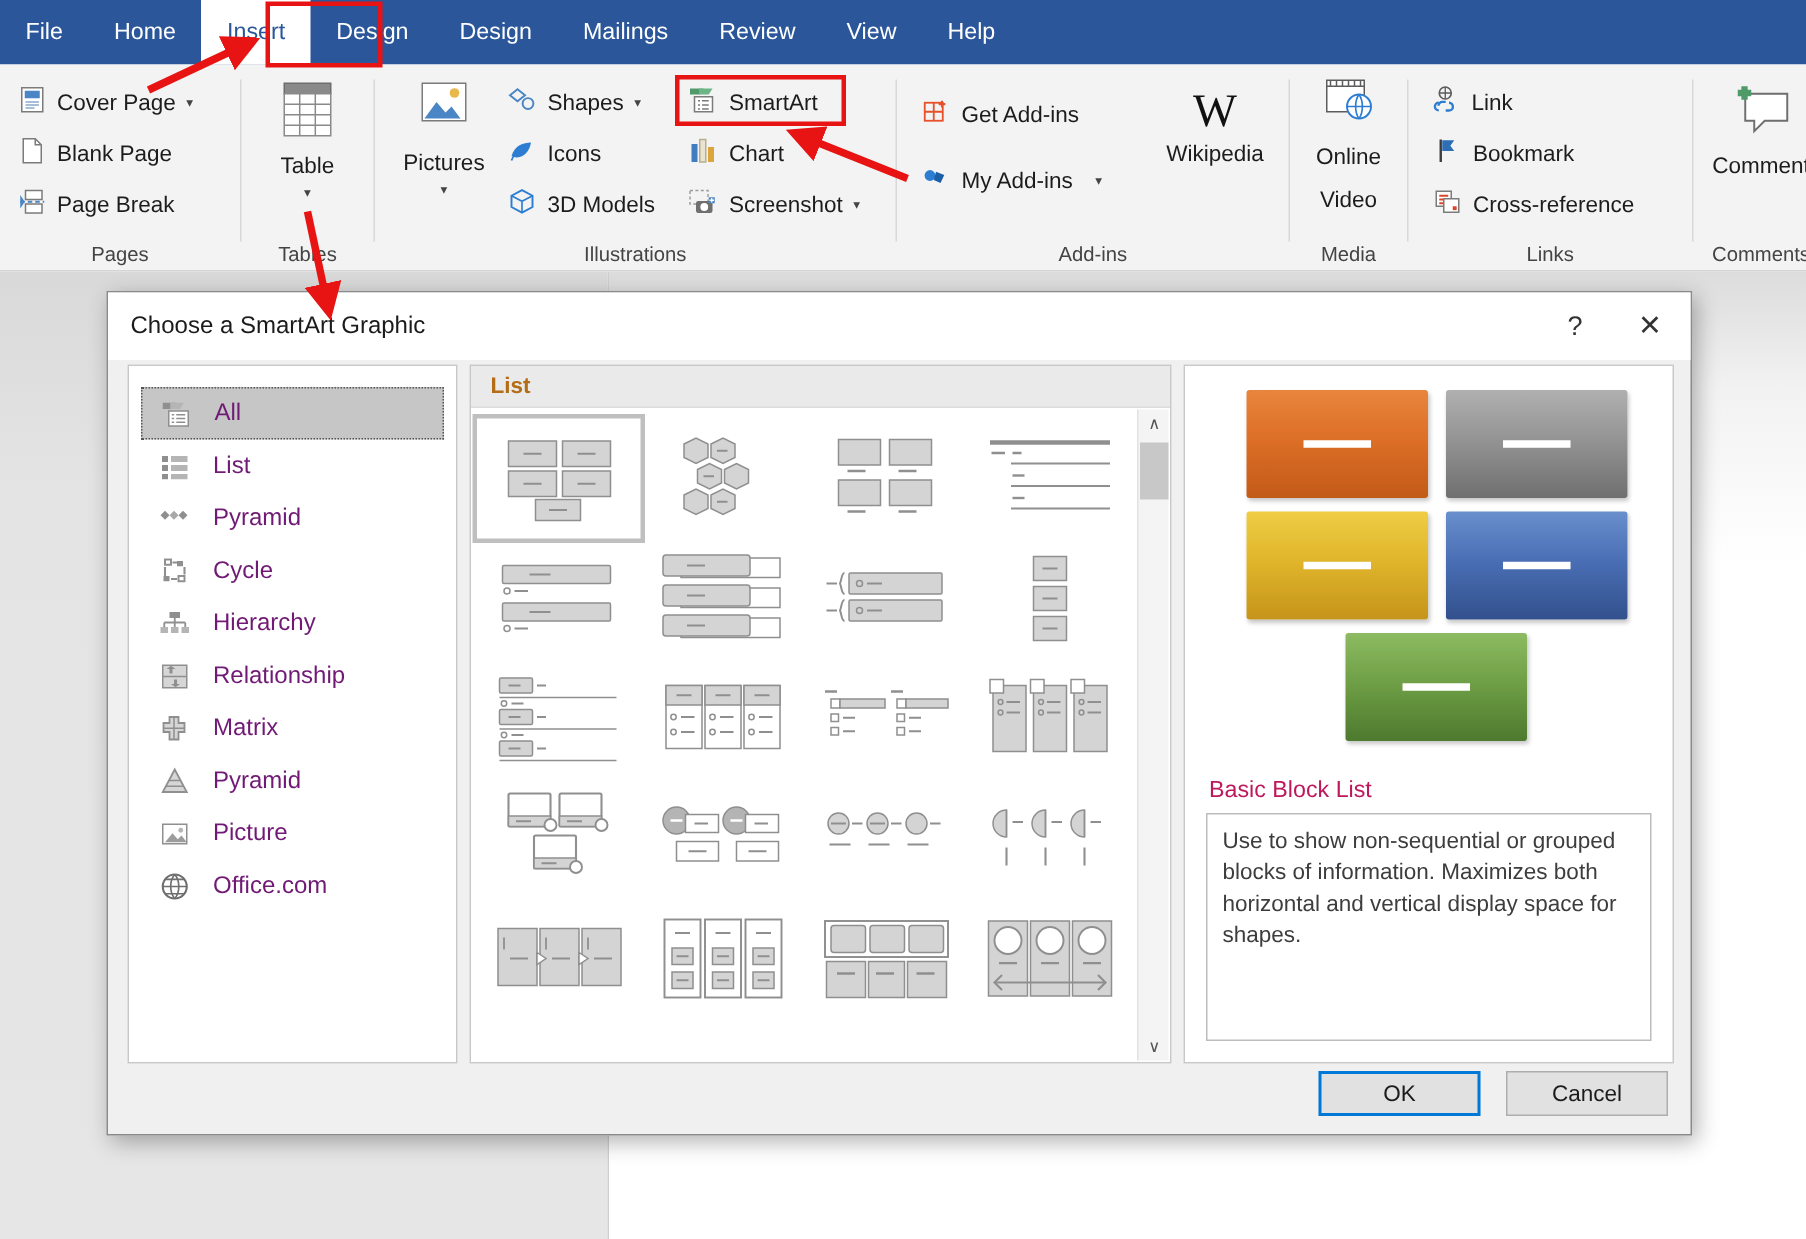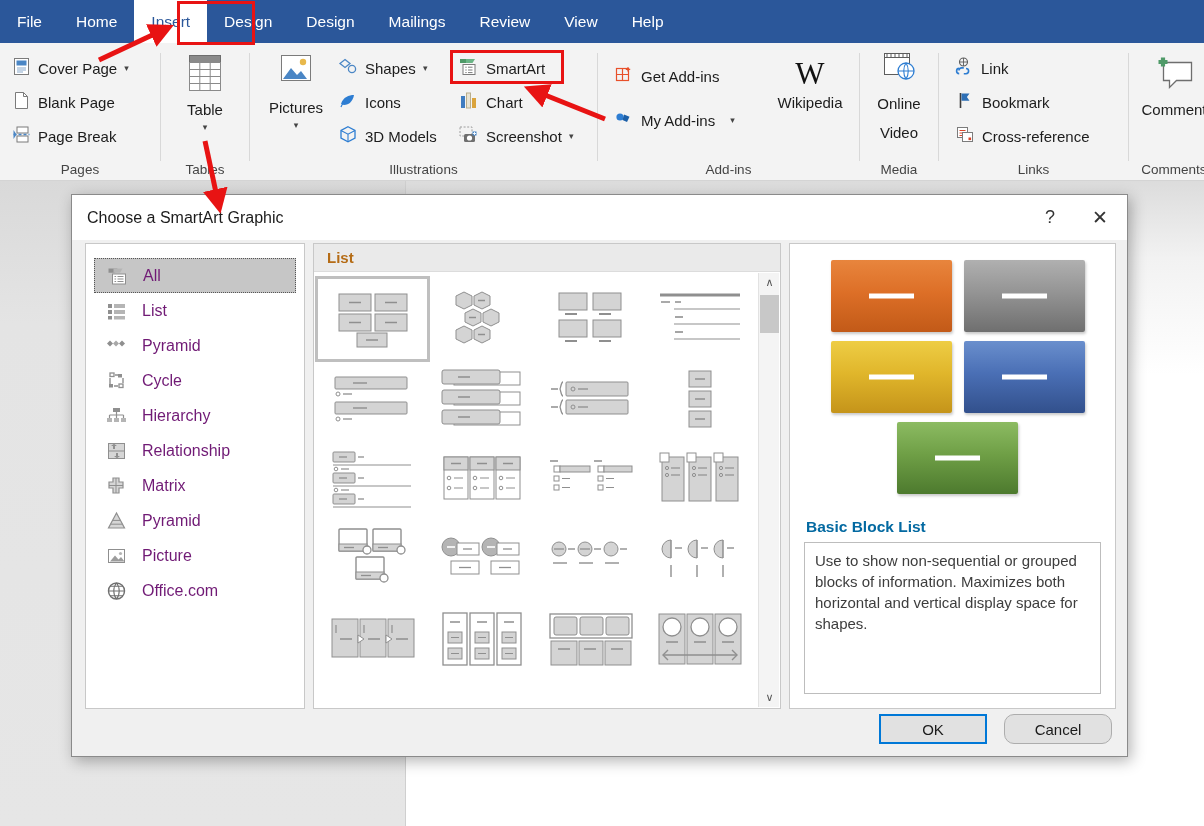--- a/index.html
+++ b/index.html
@@ -158,40 +158,40 @@
   .blk {
     position: absolute; border-radius: 2px;
     box-shadow: 1px 2px 3px rgba(0,0,0,0.22);
   }
   .blk .dash {
     position: absolute; left: 50%; top: 50%;
     transform: translate(-50%,-50%);
     width: 38%; height: 5px; background: #fff;
   }
   .prev-name {
-    margin: 4px 0 6px 16px; font-size: 15.5px; font-weight: bold; color: #0369a1;
+    margin: 4px 0 6px 16px; font-size: 15.5px; font-weight: normal; color: #be185d;
   }
   .prev-desc {
     margin: 0 14px; height: 152px;
     border: 1px solid #bdbdbd; background: #ffffff;
     padding: 7px 10px; font-size: 15px; line-height: 21px; color: #3d3d3d;
   }
 
   .dlg-footer {
     position: absolute; left: 0; bottom: 0; width: 100%; height: 49px;
   }
   .btn {
     position: absolute; top: 7px; height: 30px; width: 108px;
     background: #e1e1e1; border: 1px solid #adadad;
     font-size: 15px; color: #1b1b1b;
     display: flex; align-items: center; justify-content: center;
   }
   .btn.default { border: 2px solid #0078d7; background:#e1e1e1; }
   #ok-button { right: 140px; }
-  #cancel-button { right: 15px; border-radius: 10px; }
+  #cancel-button { right: 15px; }
 
   
   .redbox {
     position: absolute; border: 3px solid #e81313; pointer-events: none;
   }
   .redarrow { position: absolute; pointer-events: none; }
 </style>
 </head>
 <body>
 

